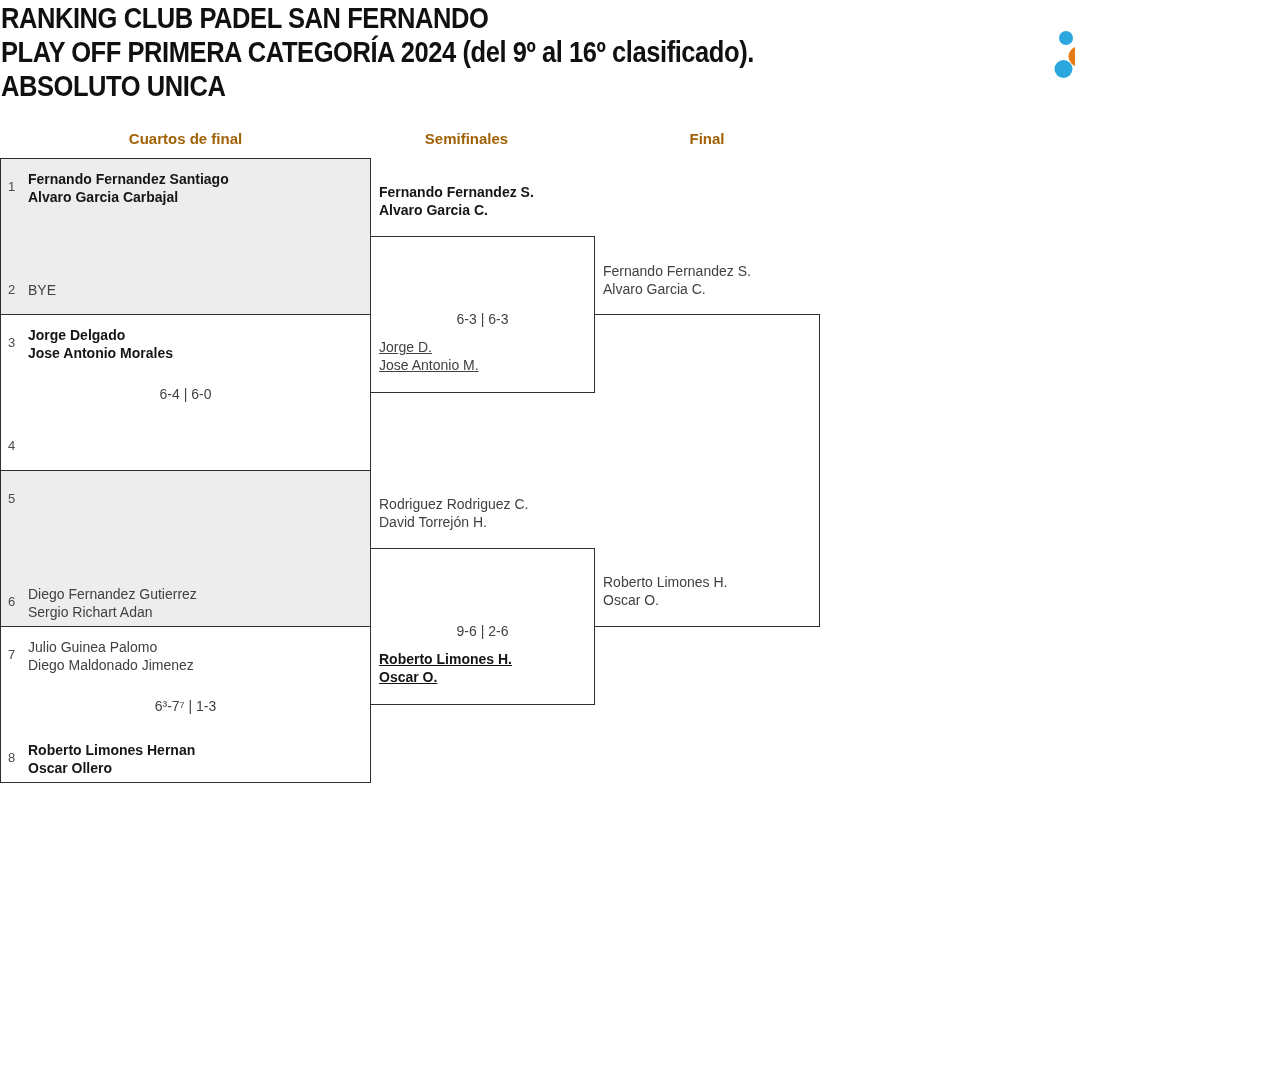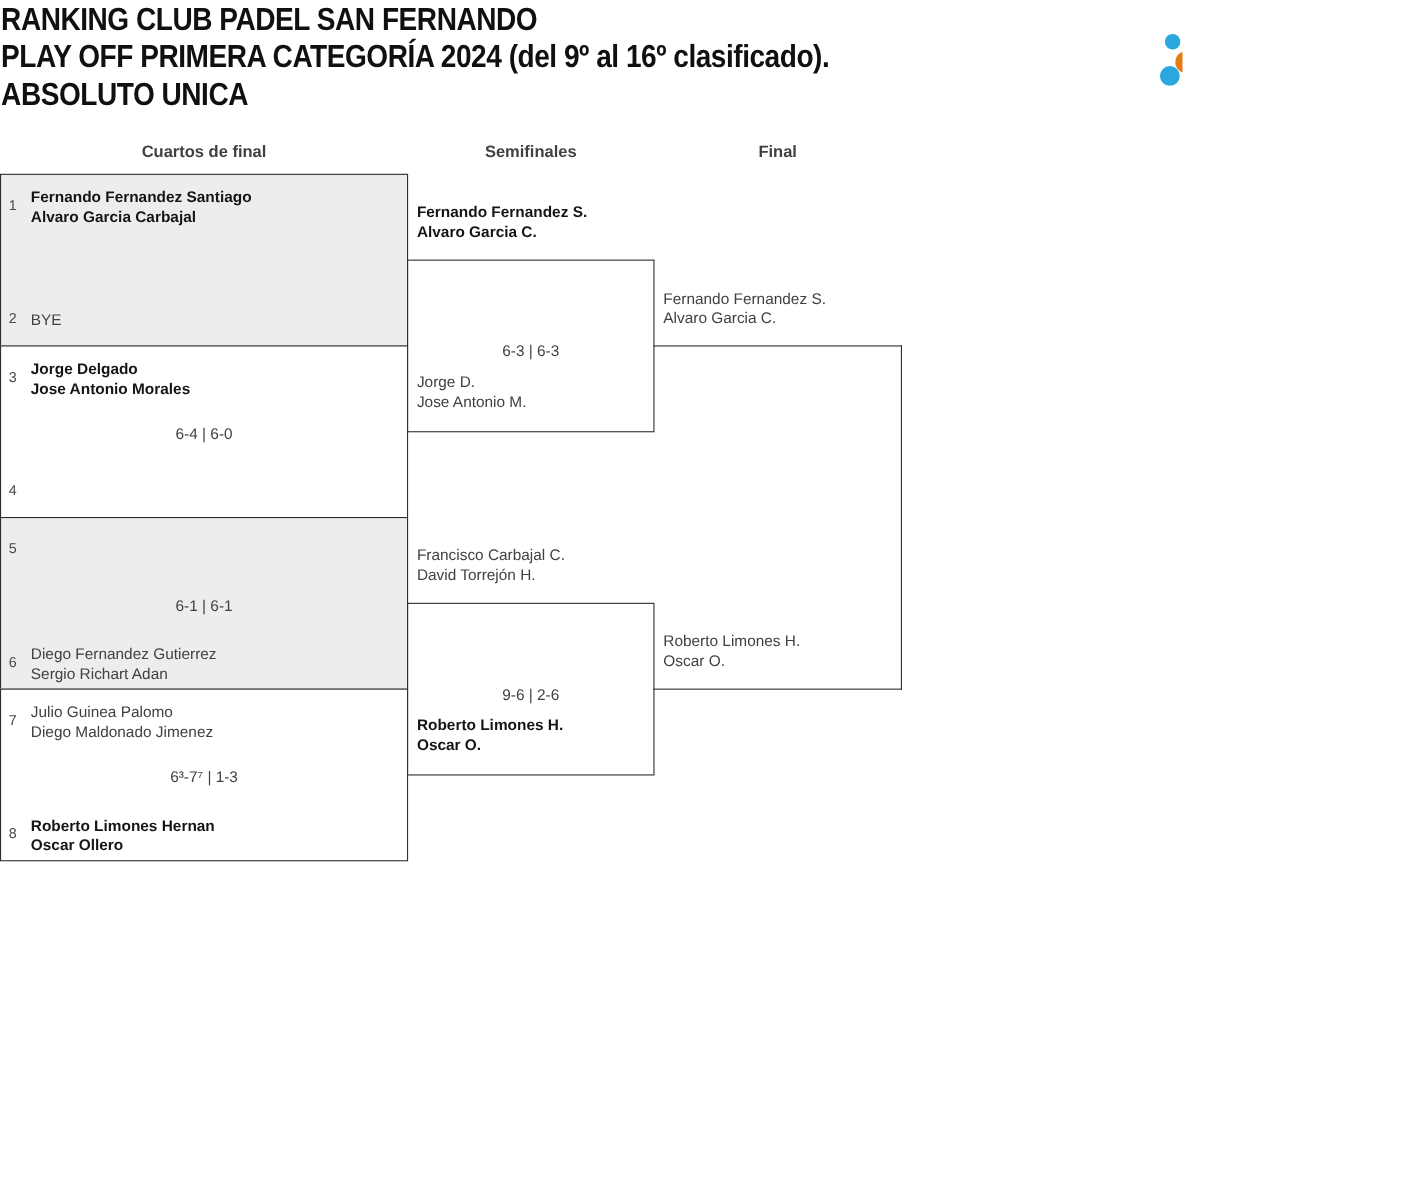--- a/index.html
+++ b/index.html
@@ -19,24 +19,24 @@
   }
   .logo{position:absolute;left:1048px;top:0;width:230px;height:96px;}
   .logo text{
     font-family:"DejaVu Sans","Liberation Sans",sans-serif;
     font-weight:800;font-size:52px;letter-spacing:-2px;
   }
 
   
   .round-header{
     position:absolute;top:130px;text-align:center;
-    font-size:15px;font-weight:600;color:#404040;
+    font-size:15px;font-weight:600;color:#a16207;
   }
   .rh-qf{left:0;width:371px;}
-  .rh-sf{left:370px;width:225px;}
+  .rh-sf{left:354px;width:225px;}
   .rh-f{left:594px;width:226px;}
 
   
   .match{
     position:absolute;box-sizing:border-box;
     border:1px solid #2e2e2e;background:transparent;
   }
   .qf{left:0;width:371px;height:157px;background:#ffffff;}
   .qf.shaded{background:#ededed;}
   .sf{left:370px;width:225px;height:157px;}
@@ -51,21 +51,21 @@
   .seed{position:absolute;left:7px;width:17px;font-size:13px;color:#4a4a4a;}
 
   .qf .seed-top{top:20px;}
   .qf .seed-bottom{top:123px;}
   .qf .team-top{position:absolute;top:11px;left:27px;}
   .qf .team-bottom{position:absolute;top:114px;left:27px;}
   .qf .team-bottom.single{top:122px;}
   .qf .score{top:71px;}
 
   .sf .team-top{position:absolute;top:-54px;left:8px;}
-  .sf .team-bottom{position:absolute;top:101px;left:8px;}
+  .sf .team-bottom{position:absolute;top:101px;left:8px;text-decoration:underline;}
   .sf .score{top:34px;margin-top:40px;}
 
   .final-box .team-top{position:absolute;top:-53px;left:9px;}
   .final-box .team-bottom{position:absolute;top:258px;left:9px;}
 </style>
 </head>
 <body>
 
 <div class="page">
 
@@ -106,21 +106,20 @@
     <div class="team team-top winner">
       <div>Jorge Delgado</div>
       <div>Jose Antonio Morales</div>
     </div>
     <div class="score">6-4 | 6-0</div>
     <div class="seed seed-bottom">4</div>
   </div>
 
   <div class="match qf shaded" style="top:470px">
     <div class="seed seed-top">5</div>
-    <div class="score">6-1 | 6-1</div>
     <div class="seed seed-bottom">6</div>
     <div class="team team-bottom">
       <div>Diego Fernandez Gutierrez</div>
       <div>Sergio Richart Adan</div>
     </div>
   </div>
 
   <div class="match qf" style="top:626px">
     <div class="seed seed-top">7</div>
     <div class="team team-top">
@@ -142,21 +141,21 @@
     </div>
     <div class="score">6-3 | 6-3</div>
     <div class="team team-bottom">
       <div>Jorge D.</div>
       <div>Jose Antonio M.</div>
     </div>
   </div>
 
   <div class="match sf" style="top:548px">
     <div class="team team-top">
-      <div>Francisco Carbajal C.</div>
+      <div>Rodriguez Rodriguez C.</div>
       <div>David Torrejón H.</div>
     </div>
     <div class="score">9-6 | 2-6</div>
     <div class="team team-bottom winner">
       <div>Roberto Limones H.</div>
       <div>Oscar O.</div>
     </div>
   </div>
 
   <div class="match final-box">

